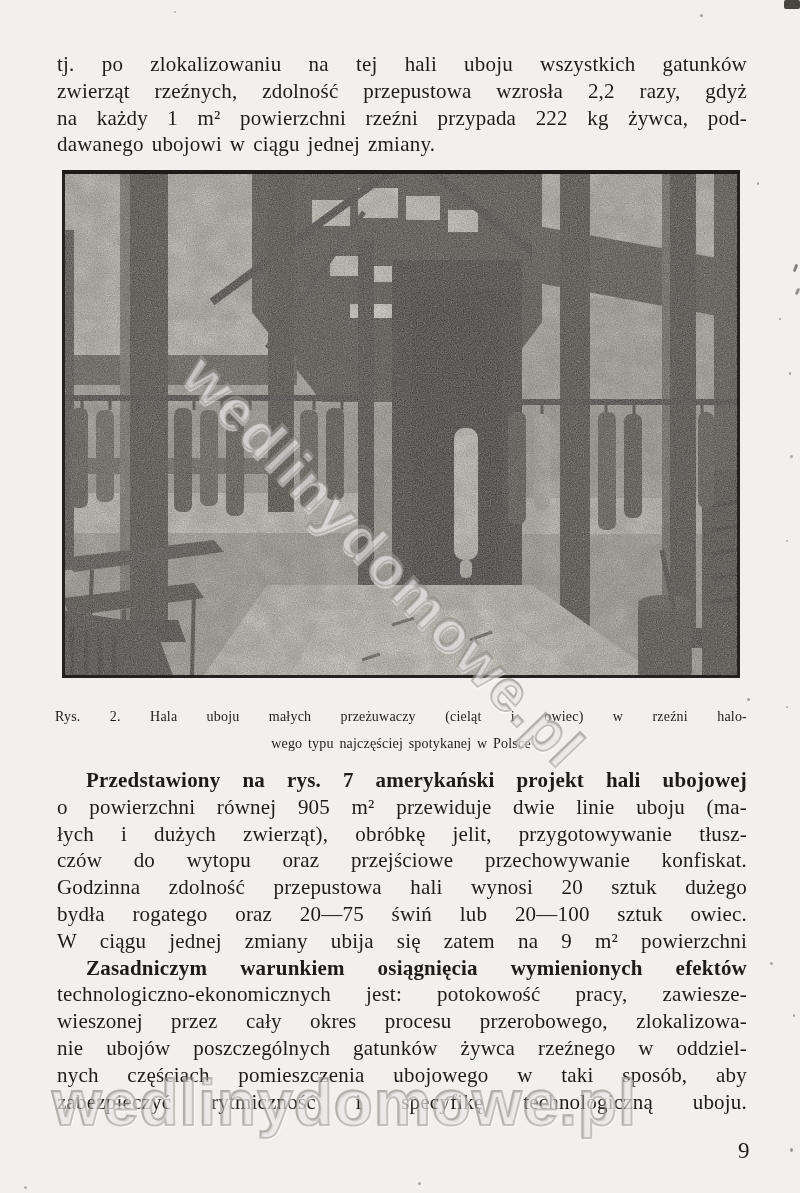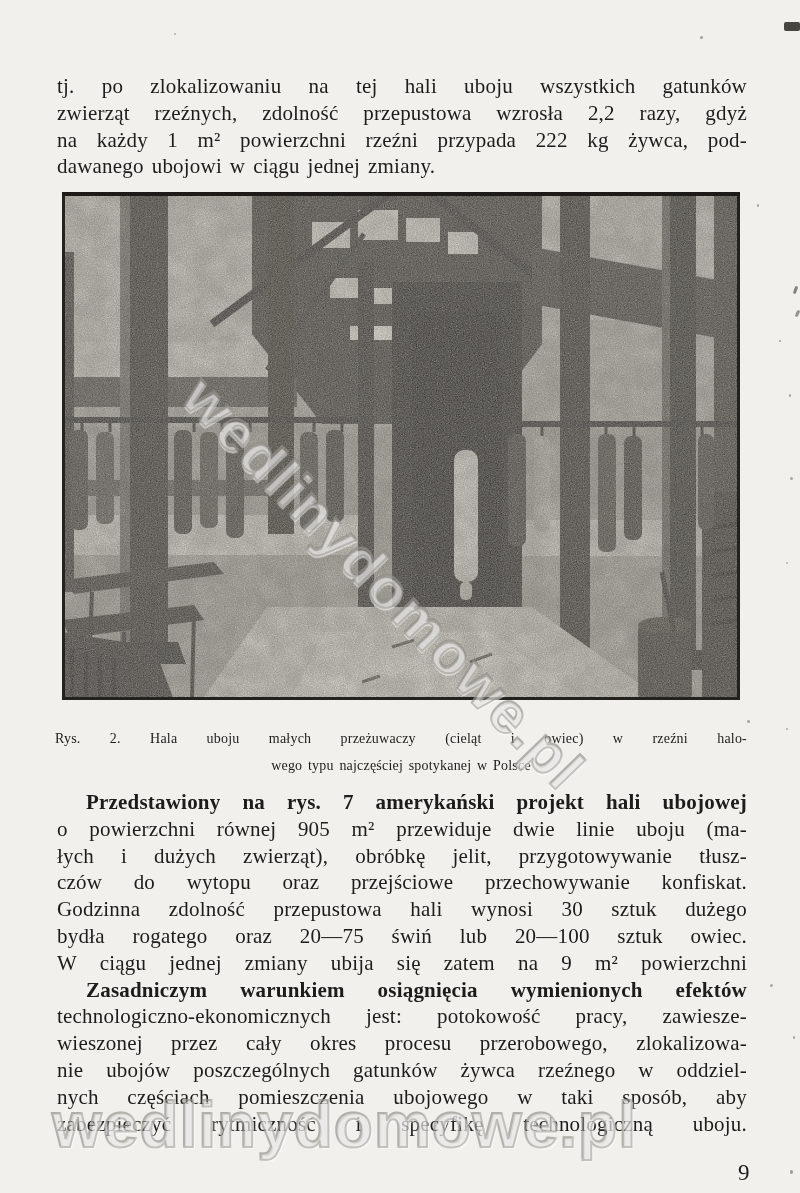--- a/index.html
+++ b/index.html
@@ -2,21 +2,21 @@
 <html><head>
 <meta charset="utf-8">
 <style>
   html,body{margin:0;padding:0;}
   body{
     width:800px;height:1193px;position:relative;overflow:hidden;
     background:var(--paper,#f1f0ec);
     font-family:"Liberation Serif","DejaVu Serif",serif;
     color:var(--ink,#1d1c1a);
   }
-  .page{position:absolute;inset:0;margin-top:22px;}
+  .page{position:absolute;inset:0;}
 
   
   .para{position:absolute;left:57px;width:690px;z-index:2;
         font-size:21px;letter-spacing:.2px;word-spacing:2.5px;}
   .tline{height:26.8px;line-height:26.8px;text-align:justify;text-align-last:justify;
          white-space:nowrap;overflow:visible;}
   .tline.last-line{text-align-last:left;}
   .tline.indent{text-indent:29px;font-weight:bold;}
   #para1{top:51px;}
   #para23{top:767px;}
@@ -214,21 +214,21 @@
       <div class="cline">Rys. 2. Hala uboju małych przeżuwaczy (cieląt i owiec) w rzeźni halo-</div>
       <div class="cline last-line">wego typu najczęściej spotykanej w Polsce</div>
     </div>
 
   <div class="para" id="para23">
     <div>
         <div class="tline indent">Przedstawiony na rys. 7 amerykański projekt hali ubojowej</div>
         <div class="tline">o powierzchni równej 905 m² przewiduje dwie linie uboju (ma-</div>
         <div class="tline">łych i dużych zwierząt), obróbkę jelit, przygotowywanie tłusz-</div>
         <div class="tline">czów do wytopu oraz przejściowe przechowywanie konfiskat.</div>
-        <div class="tline">Godzinna zdolność przepustowa hali wynosi 30 sztuk dużego</div>
+        <div class="tline">Godzinna zdolność przepustowa hali wynosi 20 sztuk dużego</div>
         <div class="tline">bydła rogatego oraz 20—75 świń lub 20—100 sztuk owiec.</div>
         <div class="tline">W ciągu jednej zmiany ubija się zatem na 9 m² powierzchni</div>
       </div>
     <div>
         <div class="tline indent">Zasadniczym warunkiem osiągnięcia wymienionych efektów</div>
         <div class="tline">technologiczno-ekonomicznych jest: potokowość pracy, zawiesze-</div>
         <div class="tline">wieszonej przez cały okres procesu przerobowego, zlokalizowa-</div>
         <div class="tline">nie ubojów poszczególnych gatunków żywca rzeźnego w oddziel-</div>
         <div class="tline">nych częściach pomieszczenia ubojowego w taki sposób, aby</div>
         <div class="tline">zabezpieczyć rytmiczność i specyfikę technologiczną uboju.</div>

